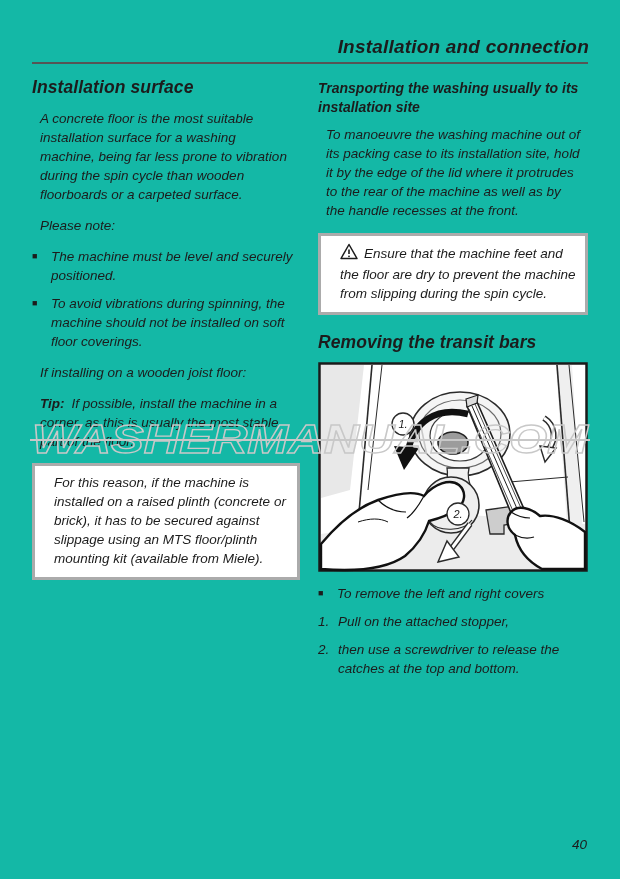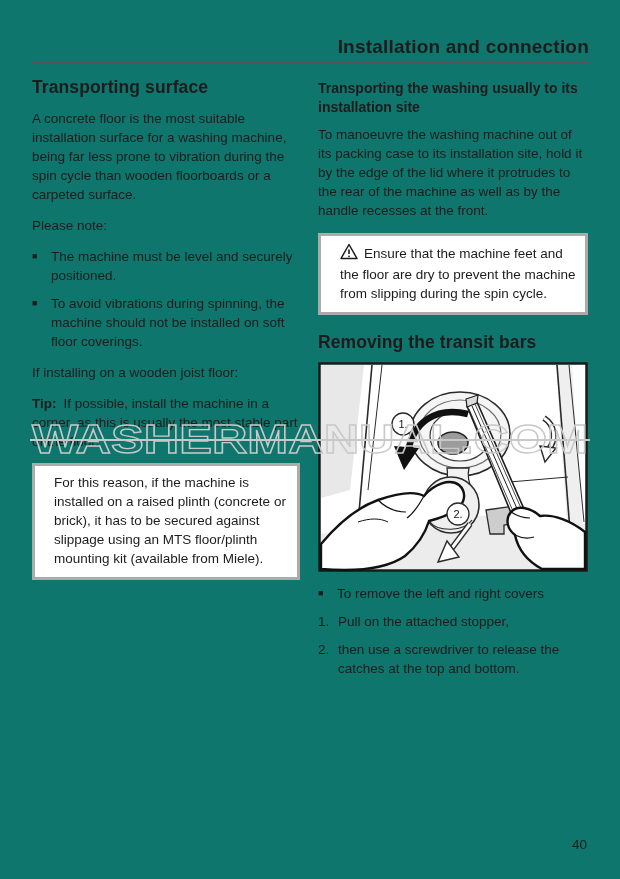--- a/index.html
+++ b/index.html
@@ -1,30 +1,30 @@
 <!DOCTYPE html>
 <html lang="en"><head>
 <meta charset="utf-8">
 <style>
   html,body { margin:0; padding:0; background:#ffffff; }
   .page {
-    position:relative; width:620px; height:879px; background:#0f766e;
+    position:relative; width:620px; height:879px; background:#14b8a6;
     color:#1c1c1c; font-family:"Liberation Sans", sans-serif;
-    font-size:13.5px; line-height:19px; overflow:hidden;
+    font-size:13.5px; line-height:19px; overflow:hidden;font-style:italic;
   }
   .doc-title {
     position:absolute; top:36px; right:31px; margin:0;
     font-size:19px; line-height:22px; font-weight:bold; letter-spacing:.2px;
   }
   .doc-rule { position:absolute; top:62px; left:32px; width:556px; height:2px; background:#555555; }
   .col-left  { position:absolute; left:32px;  top:77px; width:268px; }
   .col-right { position:absolute; left:318px; top:79px; width:270px; }
   .h-section { font-size:17.5px; line-height:21px; font-weight:bold; margin:0 0 11px; letter-spacing:.1px; }
   .h-sub { font-size:14px; line-height:19px; font-weight:bold; margin:0 0 8px; }
-  .para { margin:0 0 12px; }
+  .para { margin:0 8px 12px; }
   ul.sq-list, ol.num-list { list-style:none; margin:0 0 12px; padding:0; }
   ul.sq-list li { position:relative; padding-left:19px; margin:0 0 9px; }
   ul.sq-list li::before { content:"\25A0"; position:absolute; left:0; top:0; font-size:9px; line-height:19px; }
   ol.num-list li { position:relative; padding-left:20px; margin:0 0 9px; }
   ol.num-list .step-num { position:absolute; left:0; top:0; }
   .tip-label { font-weight:bold; margin-right:7px; }
   .warnbox {
     border:3px solid #ababab; padding:7px 9px 9px 19px; margin:2px 0 14px;
     background:#ffffff;
   }
@@ -38,21 +38,21 @@
 </style>
 </head>
 <body>
 
 <div class="page">
 
   <h1 class="doc-title">Installation and connection</h1>
   <div class="doc-rule"></div>
 
   <div class="col-left">
-    <h2 class="h-section">Transporting surface</h2>
+    <h2 class="h-section">Installation surface</h2>
     <p class="para">A concrete floor is the most suitable installation surface for a washing machine, being far less prone to vibration during the spin cycle than wooden floorboards or a carpeted surface.</p>
     <p class="para">Please note:</p>
 
     <ul class="sq-list">
       <li>The machine must be level and securely positioned.</li>
       <li>To avoid vibrations during spinning, the machine should not be installed on soft floor coverings.</li>
     </ul>
 
     <p class="para">If installing on a wooden joist floor:</p>
 

